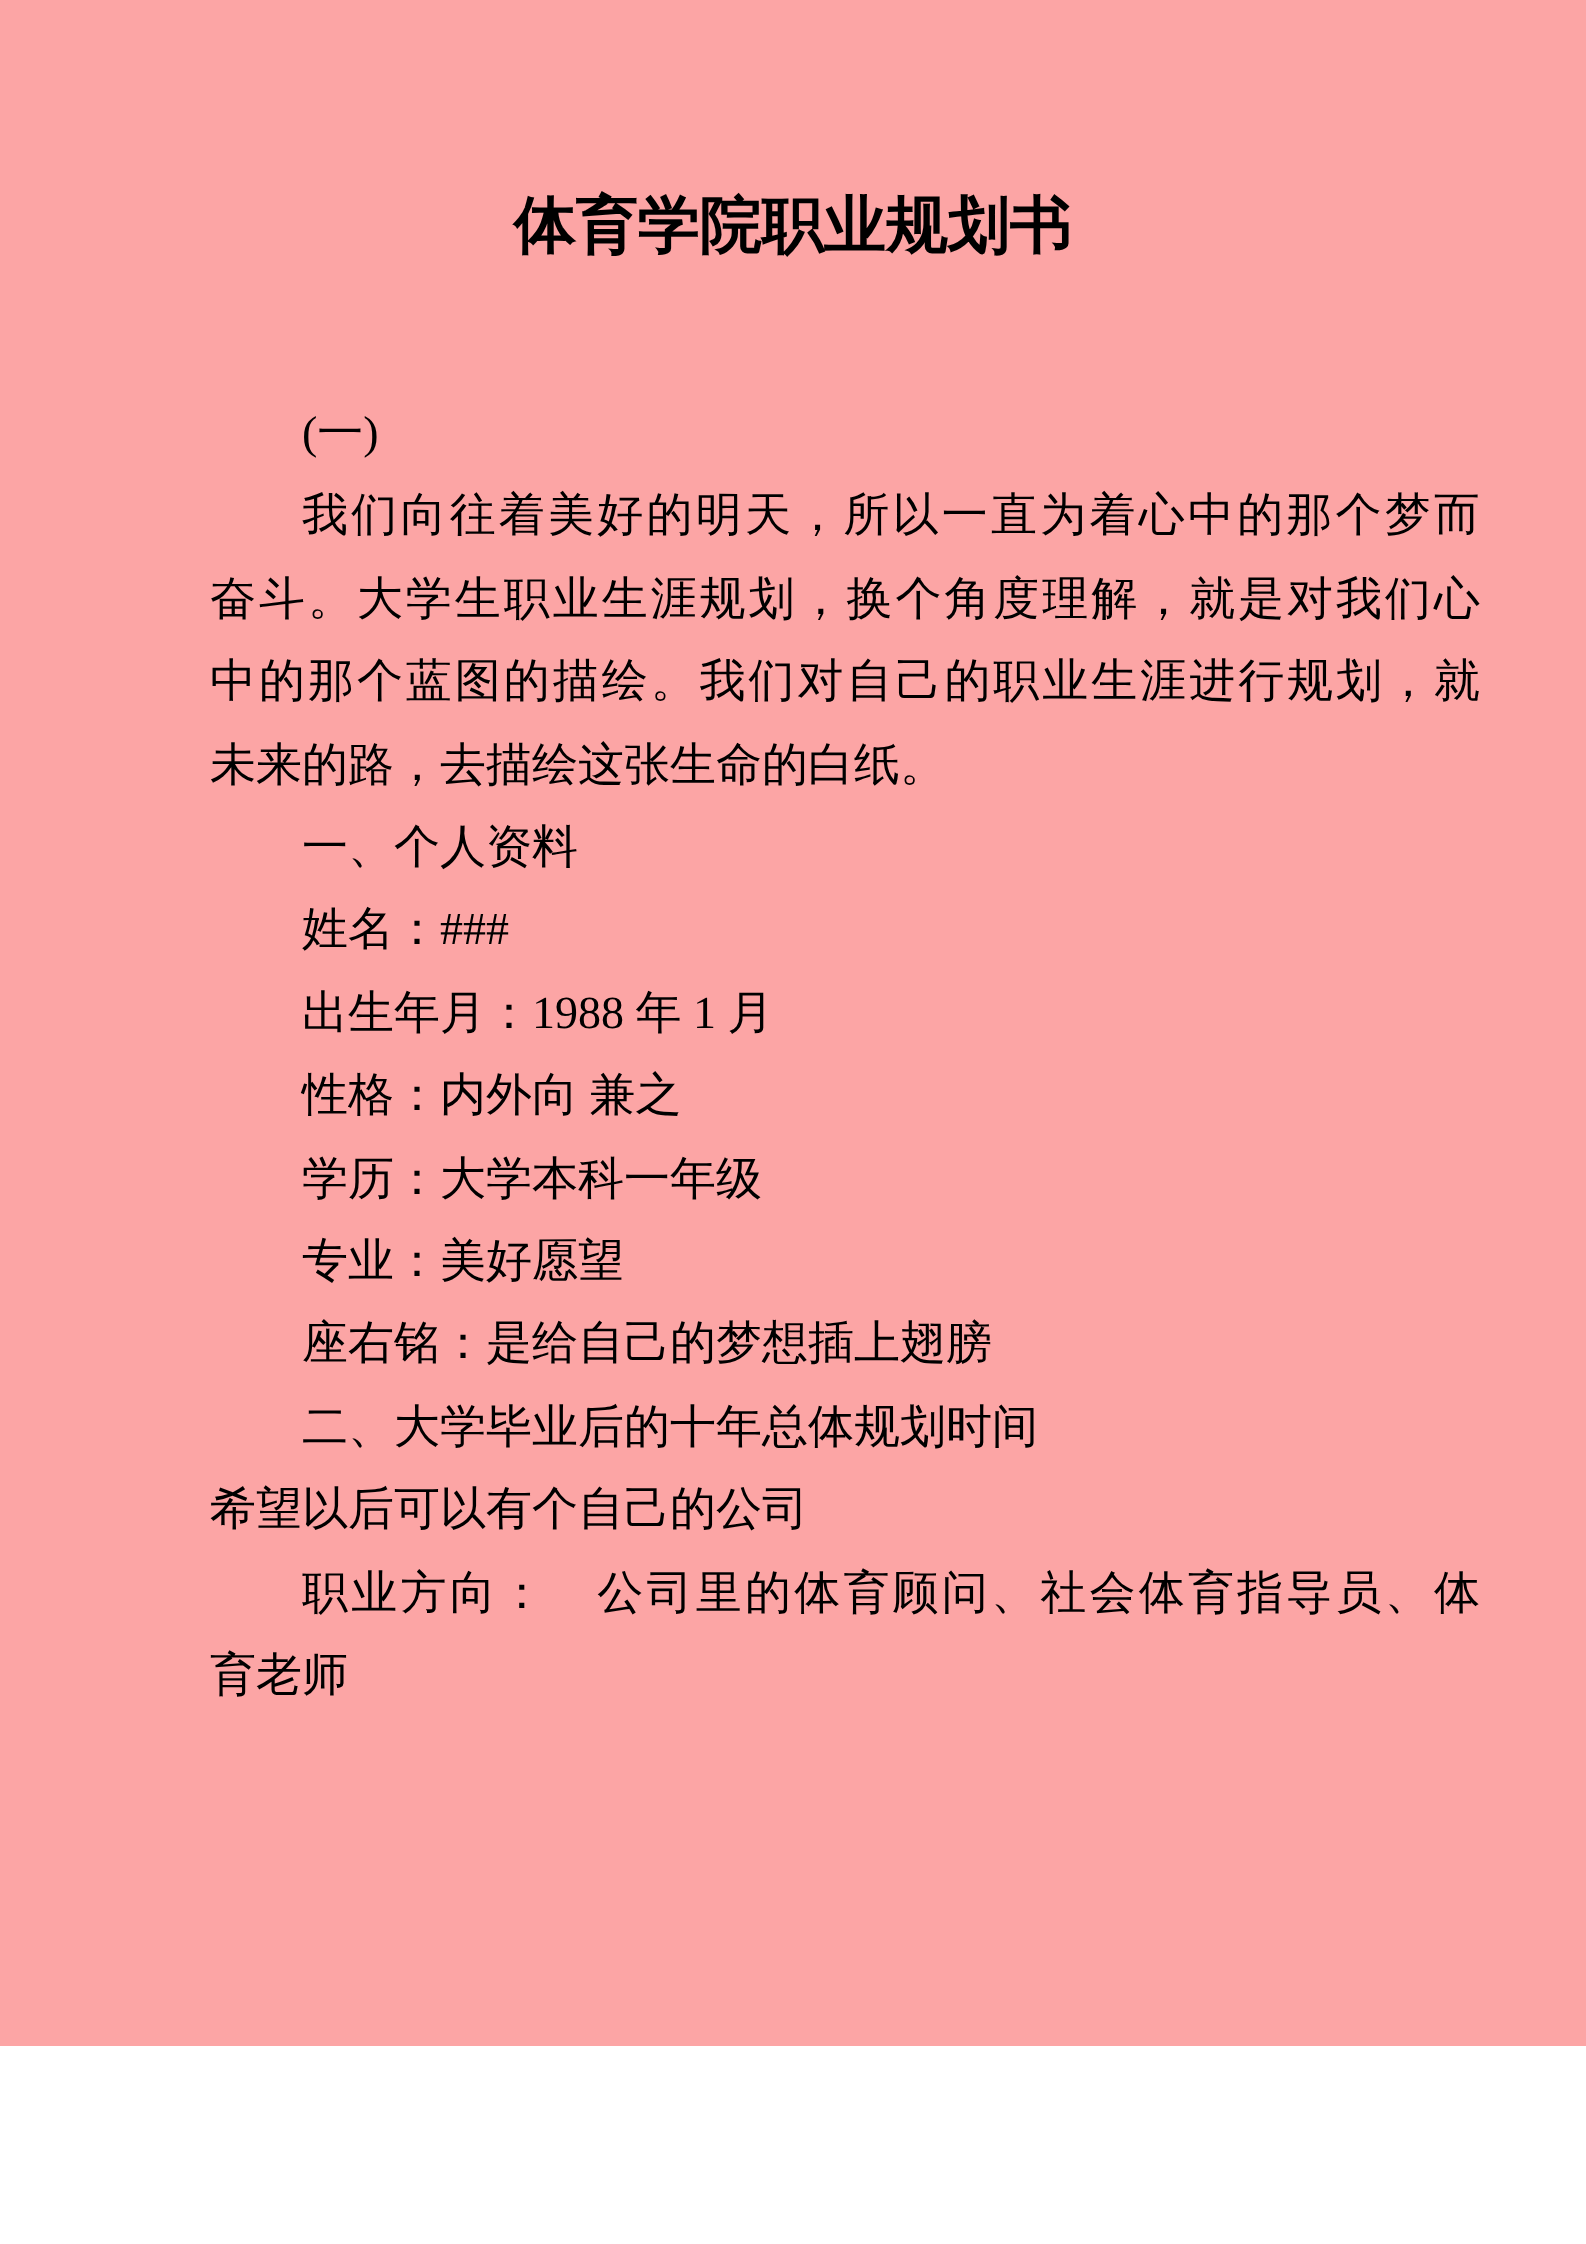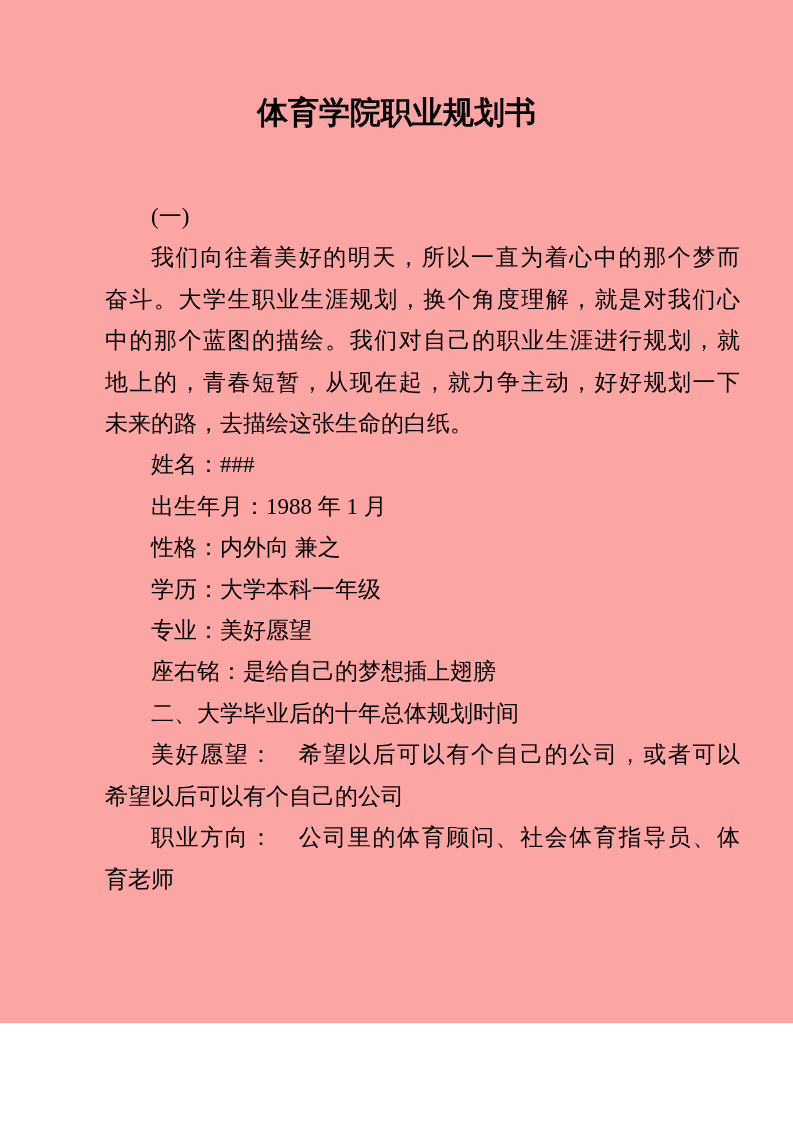--- a/index.html
+++ b/index.html
@@ -52,28 +52,27 @@
 
 <div class="page">
 
   <h1 class="doc-title">体育学院职业规划书</h1>
 
   <div class="doc-body">
     <div class="ln indent">(一)</div>
     <div class="ln indent fill">我们向往着美好的明天，所以一直为着心中的那个梦而</div>
     <div class="ln fill">奋斗。大学生职业生涯规划，换个角度理解，就是对我们心</div>
     <div class="ln fill">中的那个蓝图的描绘。我们对自己的职业生涯进行规划，就</div>
-    <div class="ln fill">地上的，青春短暂，从现在起，就力争主动，好好规划一下</div>
     <div class="ln">未来的路，去描绘这张生命的白纸。</div>
+    <div class="ln indent">一、个人资料</div>
     <div class="ln indent">姓名：###</div>
     <div class="ln indent">出生年月：1988 年 1 月</div>
     <div class="ln indent">性格：内外向 兼之</div>
     <div class="ln indent">学历：大学本科一年级</div>
     <div class="ln indent">专业：美好愿望</div>
     <div class="ln indent">座右铭：是给自己的梦想插上翅膀</div>
     <div class="ln indent">二、大学毕业后的十年总体规划时间</div>
-    <div class="ln indent fill">美好愿望：　希望以后可以有个自己的公司，或者可以</div>
     <div class="ln">希望以后可以有个自己的公司</div>
     <div class="ln indent fill">职业方向：　公司里的体育顾问、社会体育指导员、体</div>
     <div class="ln">育老师</div>
   </div>
 
 </div>
 
 </body></html>

